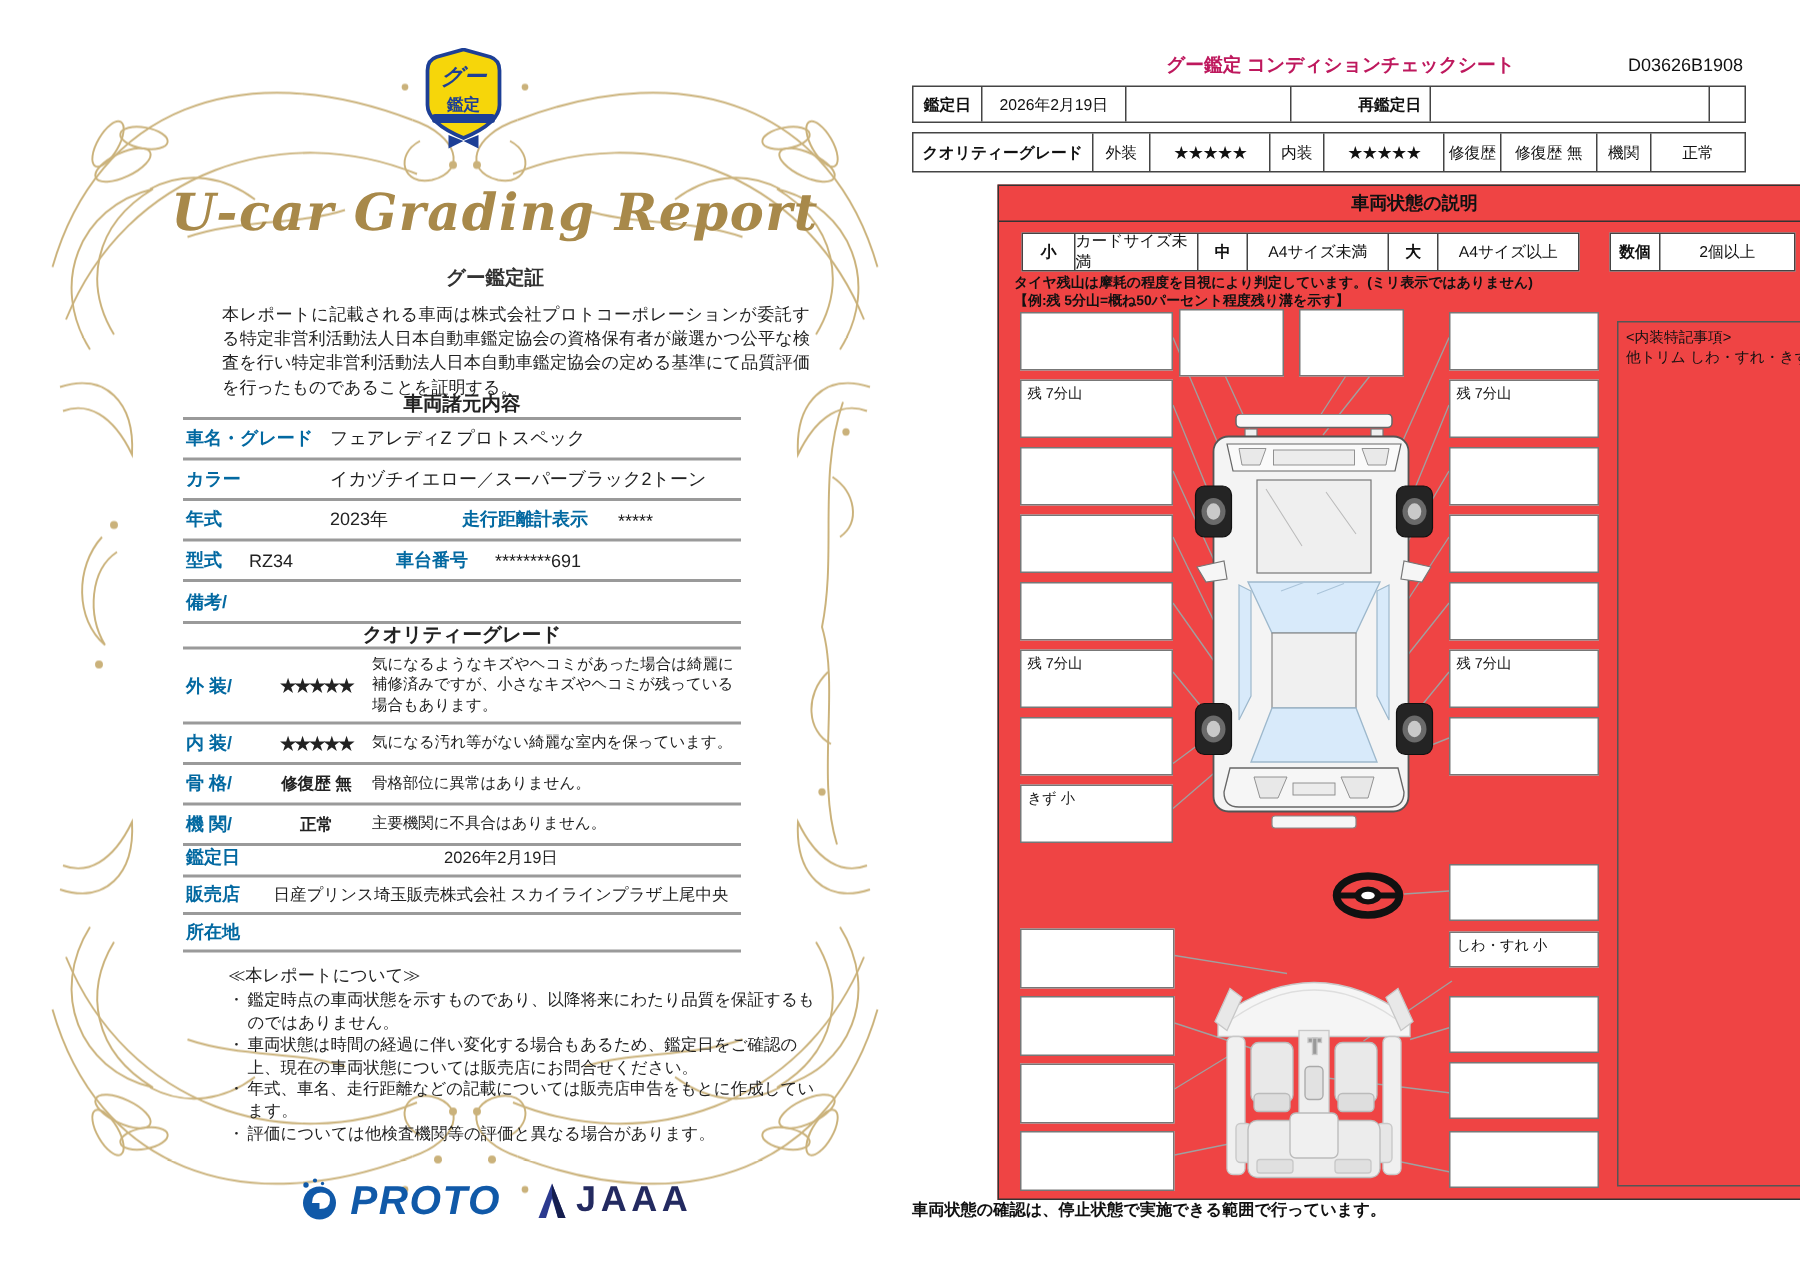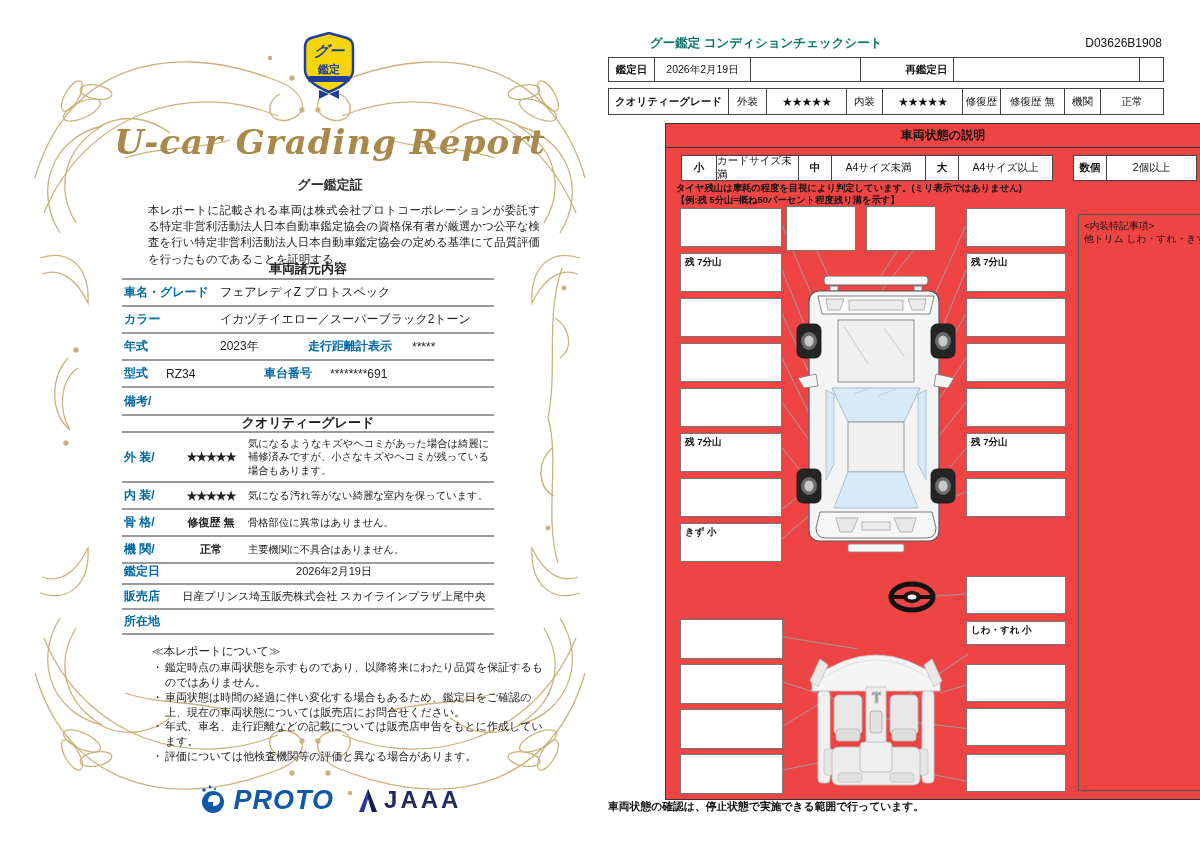--- a/index.html
+++ b/index.html
@@ -21,32 +21,32 @@
   .q-desc{font-size:10.3px;line-height:1.3;color:#222;}
   .i-val{flex:1;text-align:center;font-size:11px;}
   .about{left:122px;top:626px;width:392px;font-size:11px;line-height:1.34;color:#222;}
   .about .hd{font-size:11.5px;margin-bottom:1px;}
   .bullet{display:flex;}
   .bullet .dot{flex:none;width:13px;}
   .logo-row{left:120px;top:766px;width:360px;display:flex;align-items:center;justify-content:center;gap:22px;}
   .proto-text{font-size:27px;font-weight:800;color:#1059a8;letter-spacing:1px;font-style:italic;}
   .jaaa-text{font-size:24px;font-weight:800;color:#232a60;letter-spacing:3px;}
   
-  .sheet-title{left:650px;top:35px;width:360px;text-align:left;font-size:12.5px;font-weight:bold;color:#0f766e;}
+  .sheet-title{left:650px;top:35px;width:360px;text-align:right;font-size:12.5px;font-weight:bold;color:#be185d;}
   .doc-id{left:1000px;top:36px;width:162px;text-align:right;font-size:12px;color:#111;}
   .btable{display:flex;border:1.5px solid #444;background:#fff;}
   .bcell{border-right:1px solid #444;display:flex;align-items:center;justify-content:center;
          font-size:10.5px;color:#111;box-sizing:border-box;}
   .bcell:last-child{border-right:none;}
   .bcell.star{font-size:12px;letter-spacing:-1px;}
   .sheet-box{left:625px;top:123px;width:554px;height:675px;border:1.5px solid #333;background:#ef4444;margin-left:40px;}
   .sb-head{height:23px;line-height:23px;text-align:center;font-size:12px;font-weight:bold;
            border-bottom:1.5px solid #333;color:#111;}
   .dbox{position:absolute;border:1px solid #777;background:#fff;box-sizing:border-box;}
-  .dlabel{display:block;padding:2px 4px;font-size:9.5px;color:#111;font-weight:bold;}
+  .dlabel{display:block;padding:2px 4px;font-size:9.5px;color:#111;}
   .tire-note{position:absolute;left:10px;top:59px;font-size:9.3px;font-weight:bold;color:#111;line-height:1.25;}
   .int-notes{position:absolute;left:412px;top:90px;width:168px;height:577px;border:1px solid #555;
              box-sizing:border-box;padding:4px 5px;font-size:9.8px;line-height:1.35;color:#111;}
   .footer-note{left:608px;top:800px;width:560px;font-size:10.8px;font-weight:bold;color:#111;}
   svg{display:block;}
   text{font-family:"Liberation Sans",sans-serif;}
 </style>
 </head>
 <body>
 
@@ -80,21 +80,21 @@
           <circle cx="36" cy="425" r="2" fill="#c5aa6d"></circle>
           <path d="M532,250 C515,300 528,350 518,400 C530,440 514,500 528,545"></path>
           <path d="M525,300 C540,310 544,330 530,340"></path>
           <path d="M522,430 C506,445 508,470 524,478"></path>
           <circle cx="534" cy="270" r="1.8" fill="#c5aa6d"></circle>
           <circle cx="518" cy="510" r="1.8" fill="#c5aa6d"></circle>
         </g>
       </g>
     </svg>
 
-    <div class="abs" style="left:272px;top:14px;">
+    <div class="abs" style="left:252px;top:14px;">
       <svg width="54" height="68" viewBox="0 0 54 68">
         <path d="M27,1 L45,6 Q51,8 51,15 L51,38 Q51,50 27,60 Q3,50 3,38 L3,15 Q3,8 9,6 Z" fill="#f6d60a" stroke="#1d3f96" stroke-width="2.5"></path>
         <text x="27" y="24" text-anchor="middle" font-size="15" font-weight="bold" font-style="italic" fill="#1d3f96">グー</text>
         <text x="27" y="41" text-anchor="middle" font-size="11" font-weight="bold" fill="#1d3f96">鑑定</text>
         <rect x="6" y="44" width="42" height="6" rx="2" fill="#1d3f96"></rect>
         <path d="M17,58 L27,62 L17,67 Z" fill="#1d3f96"></path>
         <path d="M37,58 L27,62 L37,67 Z" fill="#1d3f96"></path>
       </svg>
     </div>
 

